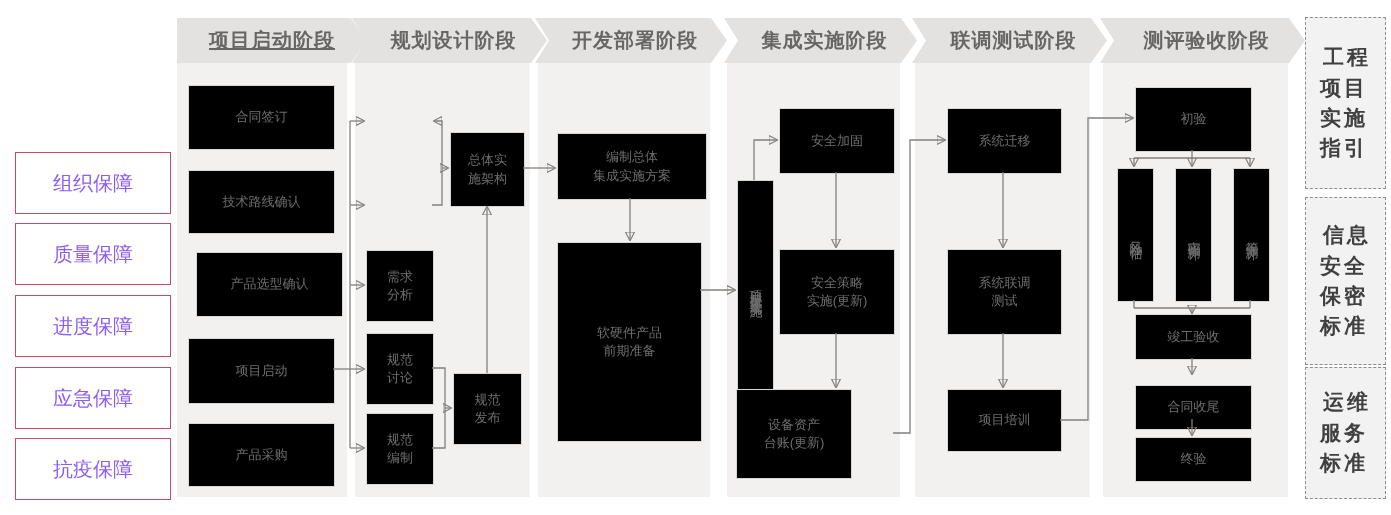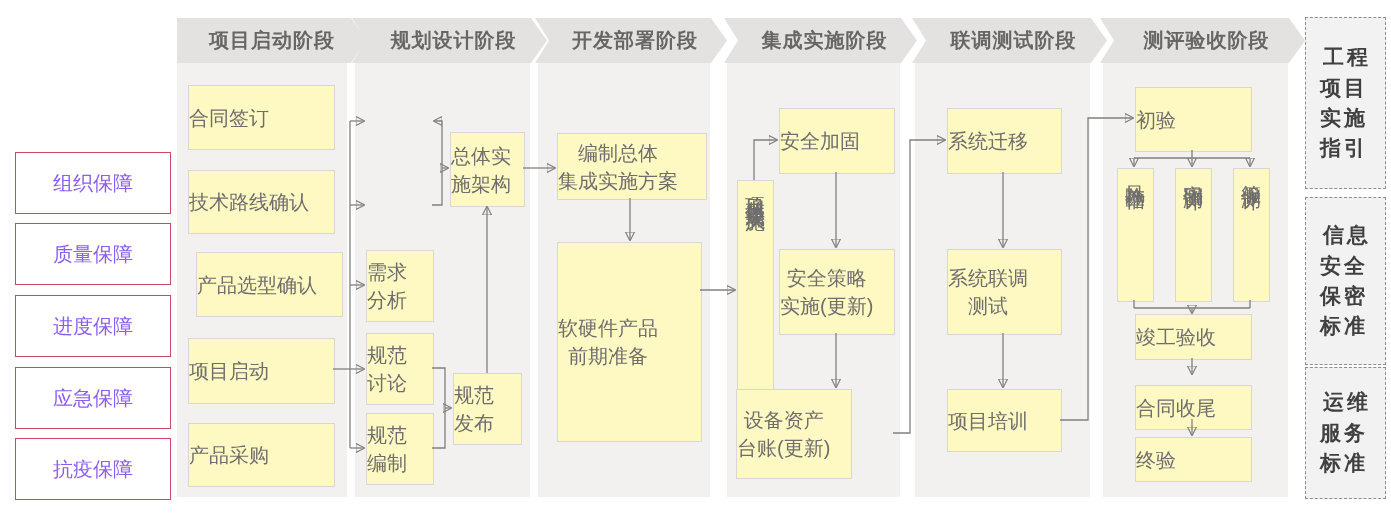--- a/index.html
+++ b/index.html
@@ -18,27 +18,27 @@
   .colbg{position:absolute;top:62px;height:435px;background:#f2f1f0;}
   #colbg0{left:177px;width:170px}#colbg1{left:355px;width:175px}#colbg2{left:538px;width:172px}
   #colbg3{left:727px;width:173px}#colbg4{left:915px;width:175px}#colbg5{left:1103px;width:185px}
 
   
   .chev{position:absolute;top:18px;height:45px;background:#e4e2e1;display:flex;align-items:center;
     justify-content:center;color:#676665;font-weight:bold;font-size:20px;letter-spacing:1px;
     clip-path:polygon(0 0,calc(100% - 16px) 0,100% 50%,calc(100% - 16px) 100%,0 100%,14px 50%);}
   .chev span{padding-left:8px;}
   #chev0{left:177px;width:190px;clip-path:polygon(0 0,calc(100% - 16px) 0,100% 50%,calc(100% - 16px) 100%,0 100%);}
-  #chev0 span{padding-left:0;}
+  #chev0 span{padding-left:0;text-decoration:underline;}
   #chev1{left:352px;width:195px}#chev2{left:535px;width:192px}#chev3{left:724px;width:193px}
   #chev4{left:912px;width:195px}#chev5{left:1100px;width:205px}
 
   
-  .fbox{position:absolute;background:#fef9c3;border:1px solid #d9d7d5;display:flex;align-items:center;
-    justify-content:flex-start;color:#6f6e6d;font-size:20px;text-align:center;line-height:1.4;}
+  .fbox{position:absolute;background:#000000;border:1px solid #d9d7d5;display:flex;align-items:center;
+    justify-content:center;color:#6f6e6d;font-size:13px;text-align:center;line-height:1.4;}
   .fbox span{white-space:pre-line;}
   .vtext{writing-mode:vertical-rl;text-orientation:upright;letter-spacing:2px;}
 
   #b-contract{left:188px;top:85px;width:145px;height:63px}
   #b-techroute{left:188px;top:170px;width:145px;height:62px}
   #b-prodsel{left:196px;top:252px;width:145px;height:63px}
   #b-kickoff{left:188px;top:338px;width:145px;height:64px}
   #b-procure{left:188px;top:423px;width:145px;height:62px}
 
   #b-research{left:366px;top:85px;width:66px;height:72px}

